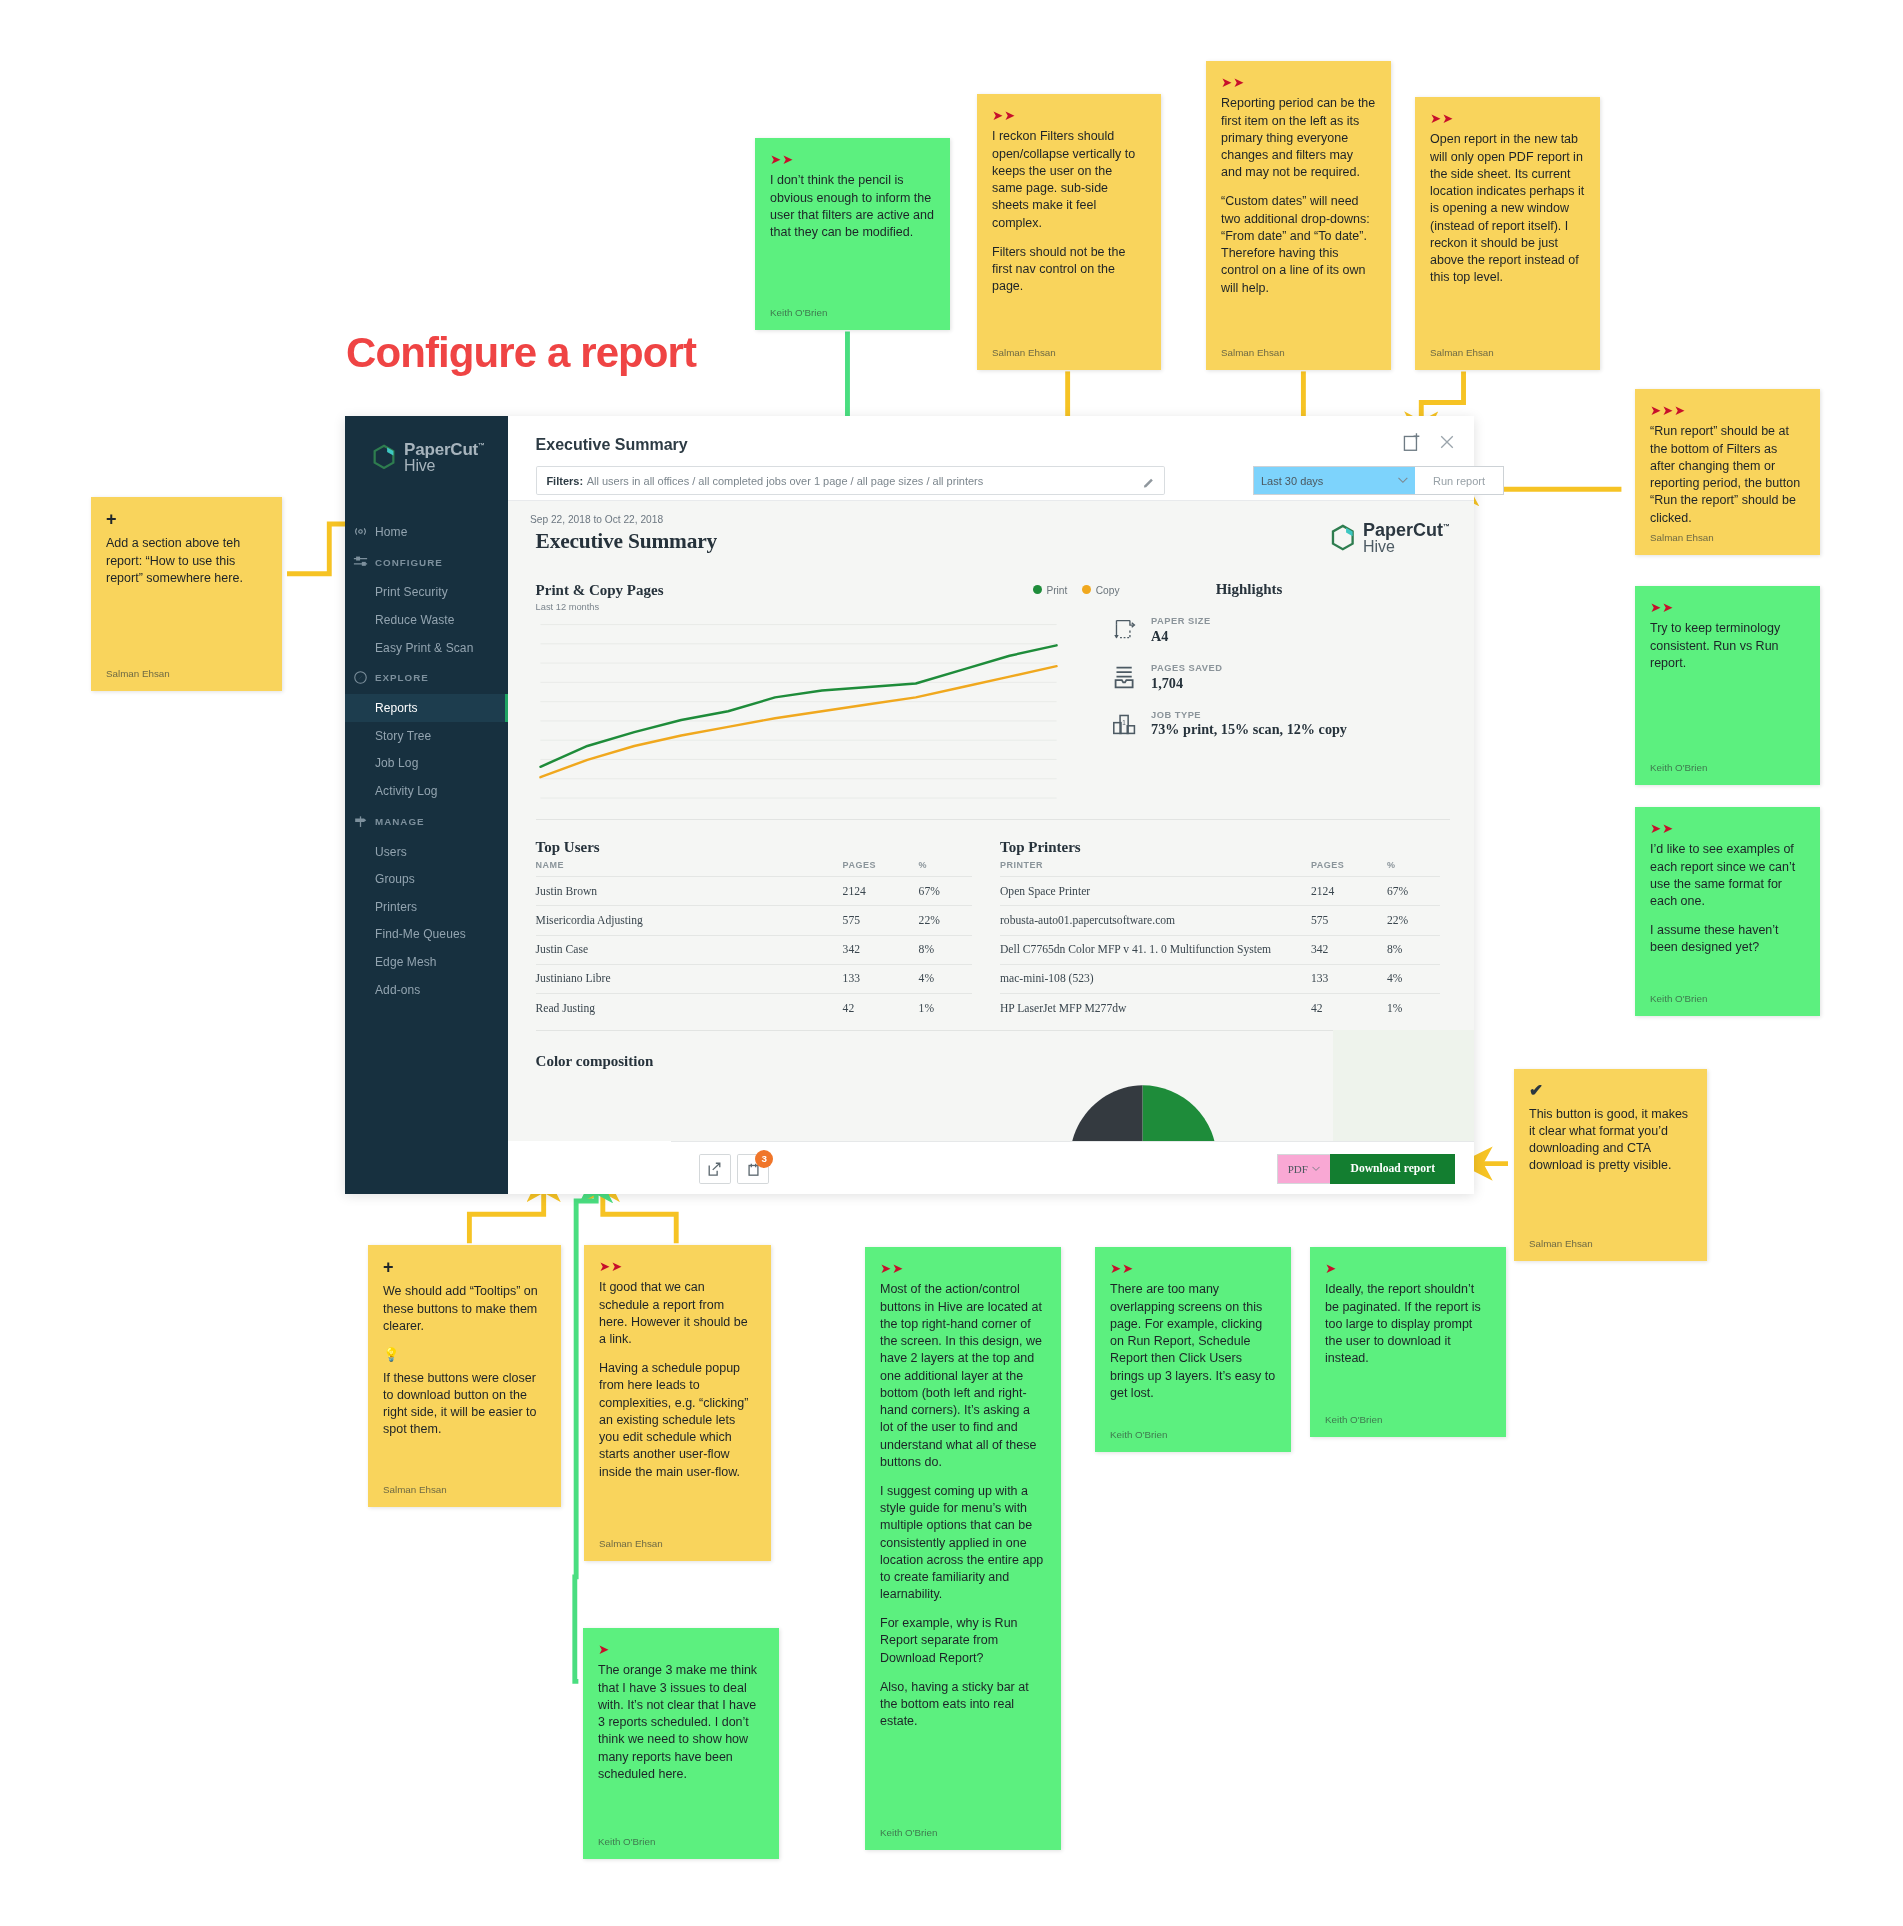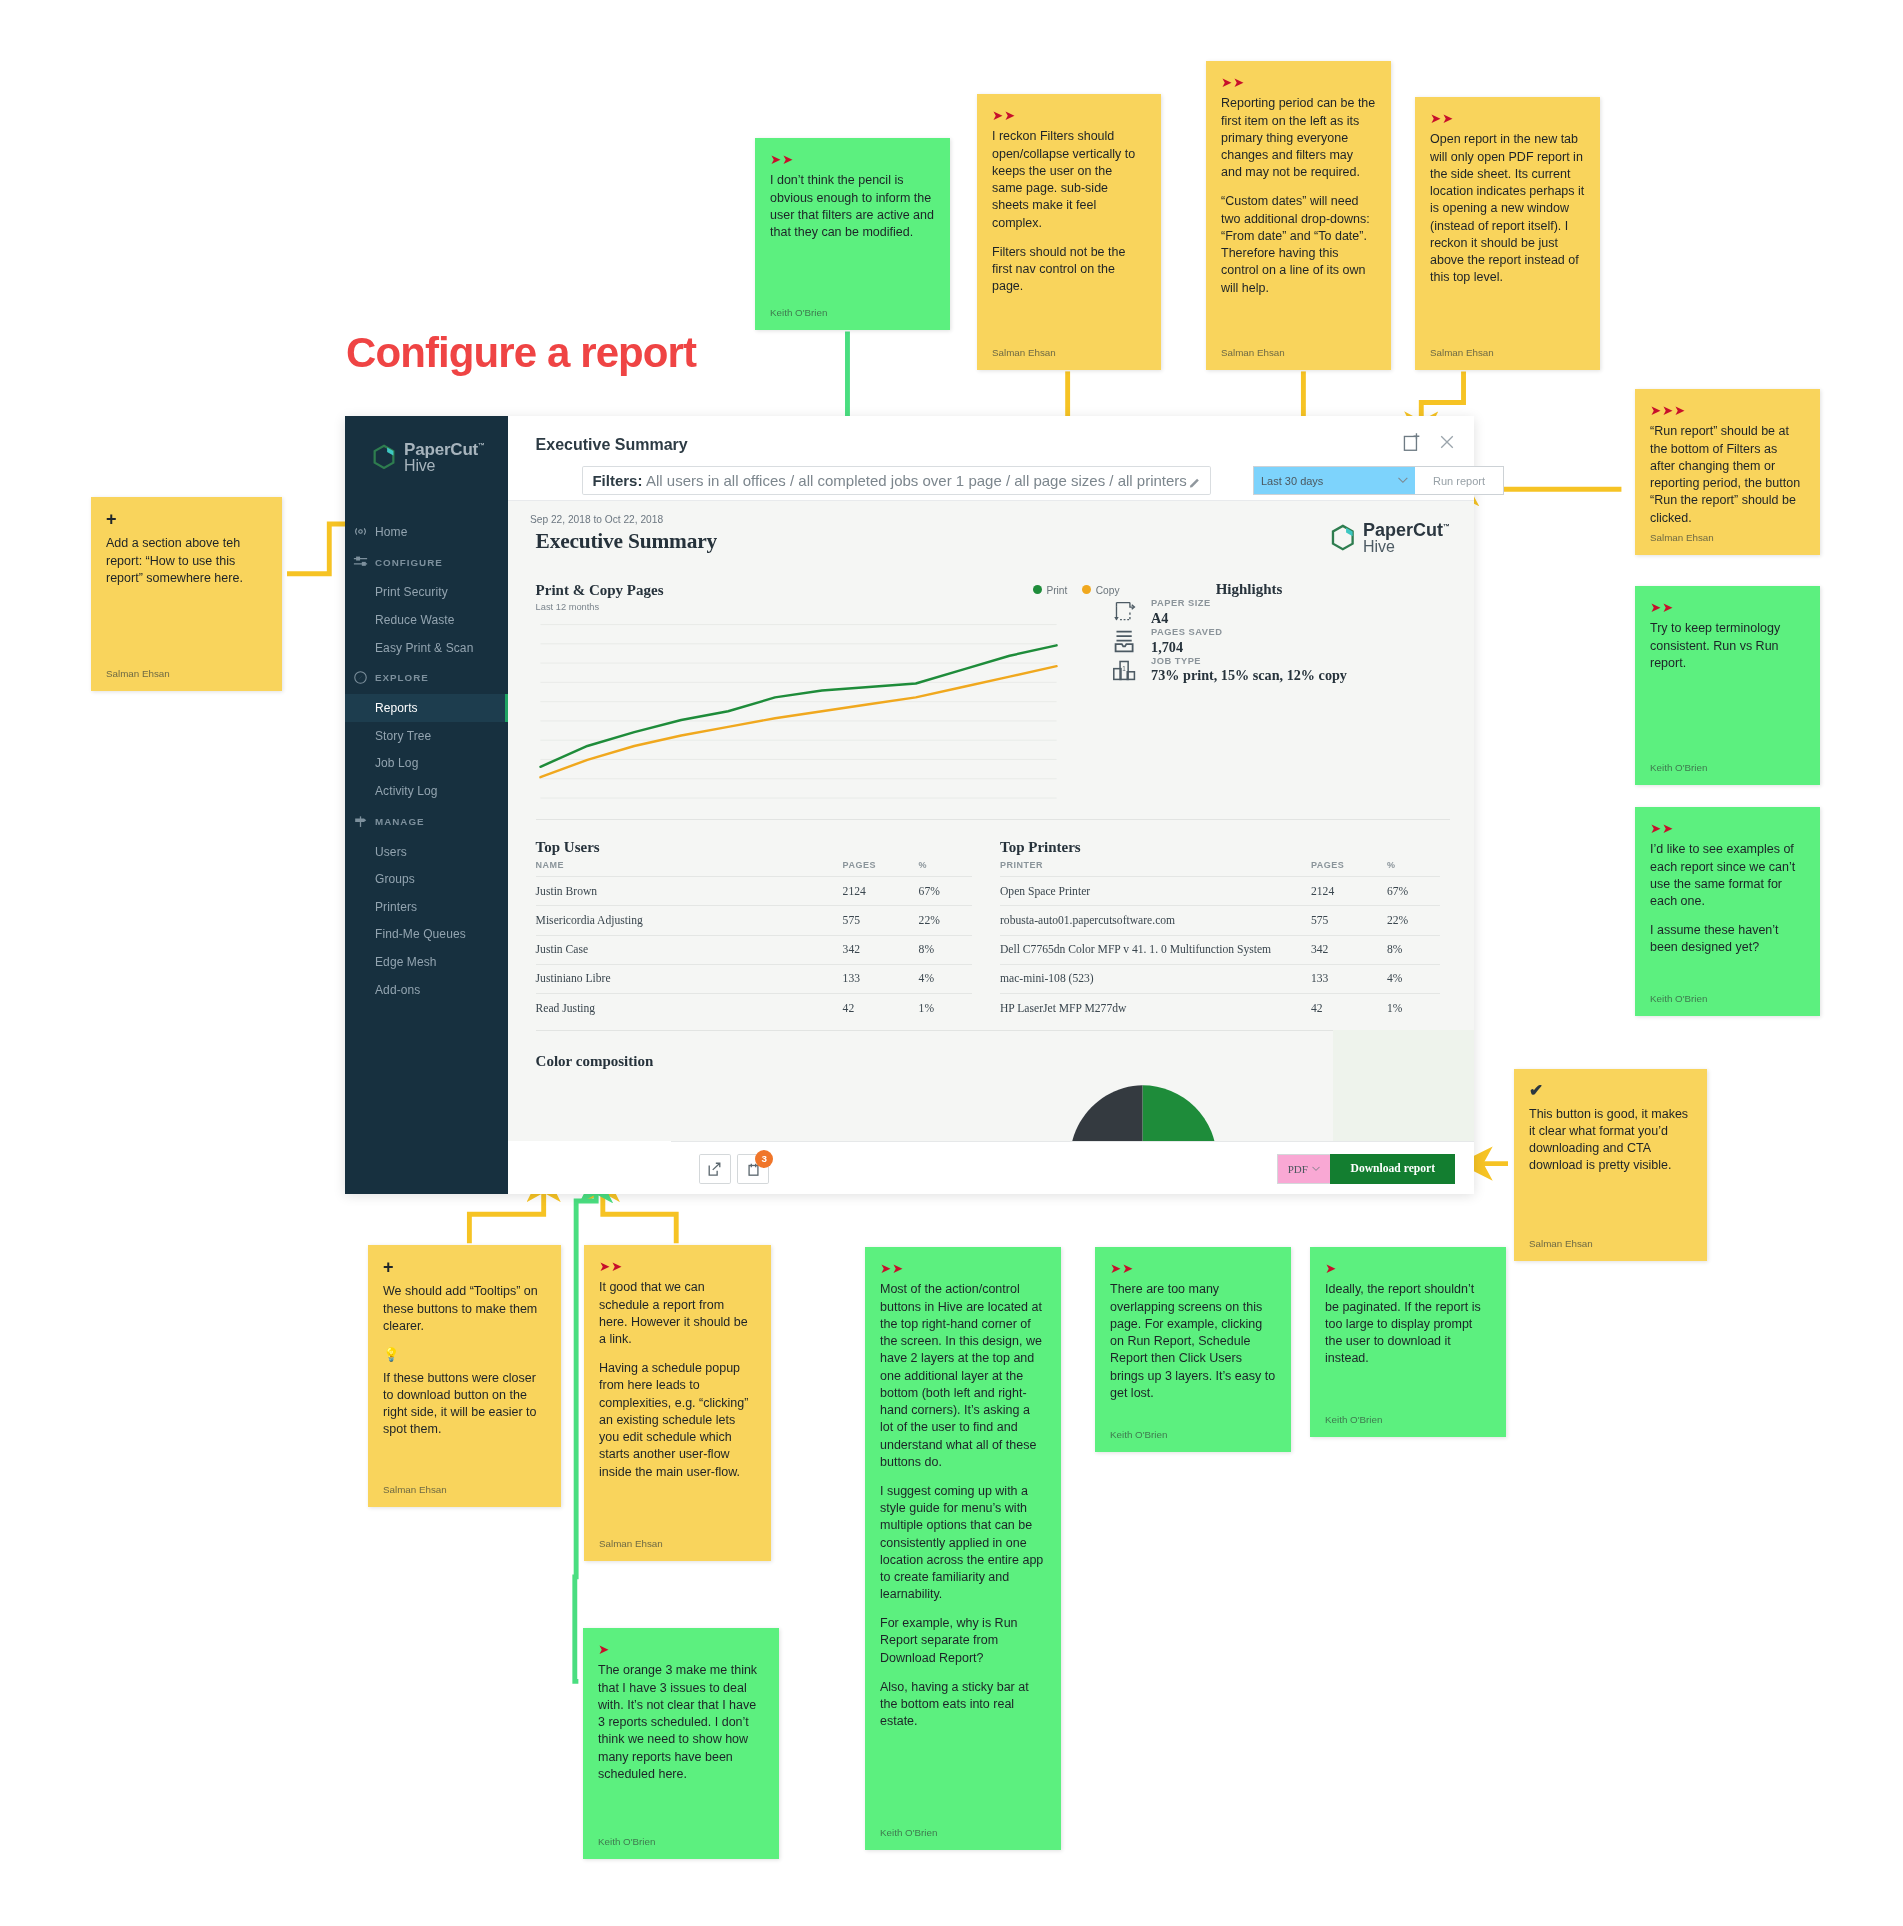--- a/index.html
+++ b/index.html
@@ -52,21 +52,21 @@
   }
 
   
   .main { position: absolute; left: 163px; top: 0; right: 0; bottom: 0; background: #fff; }
   .main-head { position: relative; height: 85px; border-bottom: 0.4px solid #e8eaec; }
   .main-title { position: absolute; left: 27.6px; top: 19.6px; font-size: 16px; font-weight: 700; color: #2d3b44; }
   .win-icons { position: absolute; right: 18.7px; top: 16px; display: flex; align-items: center; gap: 18px; }
   .filters-bar {
     position: absolute; left: 27.6px; top: 50px; width: 629px; height: 29px;
     border: 0.4px solid #d9dde0; border-radius: 1.8px; background: #fff;
-    display: flex; align-items: center; padding: 0 9.8px; font-size: 15px; color: #7c868d; margin-left: 46px;
+    display: flex; align-items: center; padding: 0 9.8px; font-size: 11px; color: #7c868d;
   }
   .filters-bar b { color: #2d3b44; font-weight: 700; margin-right: 3.6px; }
   .pencil-ico { position: absolute; right: 8px; top: 8.5px; }
 
   .date-select {
     position: absolute; left: 745px; top: 50px; width: 163px; height: 29px;
     border: 0.4px solid #cdd2d6; background: #7dd3fc;
     display: flex; align-items: center; justify-content: space-between;
     padding: 0 7px; font-size: 11px; color: #4c585f; text-align: right;
   }
@@ -94,21 +94,21 @@
   .chart-title { position: absolute; left: 27.6px; top: 81px; font-size: 15px; font-weight: 700;
                  color: #26323b; font-family: "Liberation Serif", serif; }
   .chart-sub { position: absolute; left: 27.6px; top: 101px; font-size: 9.3px; color: #7b858d; }
   .legend { position: absolute; left: 525px; top: 84px; display: flex; gap: 15px; align-items: center;
             font-size: 10.2px; color: #6b757c; }
   .legend span.dot { width: 9px; height: 9px; border-radius: 50%; display: inline-block; margin-right: 4.4px; }
   .chart-box { position: absolute; left: 27.6px; top: 119px; width: 525px; height: 187px; }
 
   .highlights { position: absolute; left: 603px; top: 80px; width: 276px; }
   .hl-title { font-size: 15px; font-weight: 700; color: #26323b; font-family: "Liberation Serif", serif; text-align: center; }
-  .hl-row { display: flex; align-items: center; gap: 11.6px; }
+  .hl-row { display: flex; align-items: center; gap: 11.6px; margin-top: 18px; }
   .hl-ico { width: 28.5px; height: 28.5px; flex: none; display: flex; align-items: center; justify-content: center; }
   .hl-lab { font-size: 9.3px; color: #8b949a; letter-spacing: 0.5px; font-weight: 600; }
   .hl-val { font-size: 14.2px; color: #26323b; font-family: "Liberation Serif", serif; font-weight: 700; margin-top: 1.8px; }
 
   .divider { position: absolute; left: 27.6px; right: 24px; height: 0.4px; background: #e2e4e2; }
 
   .tbl-wrap { position: absolute; top: 338px; }
   .tbl-users { left: 27.6px; width: 436px; }
   .tbl-printers { left: 492px; width: 440px; }
   .tbl-h { font-size: 15px; font-weight: 700; color: #26323b; font-family: "Liberation Serif", serif; margin-bottom: 4px; }

